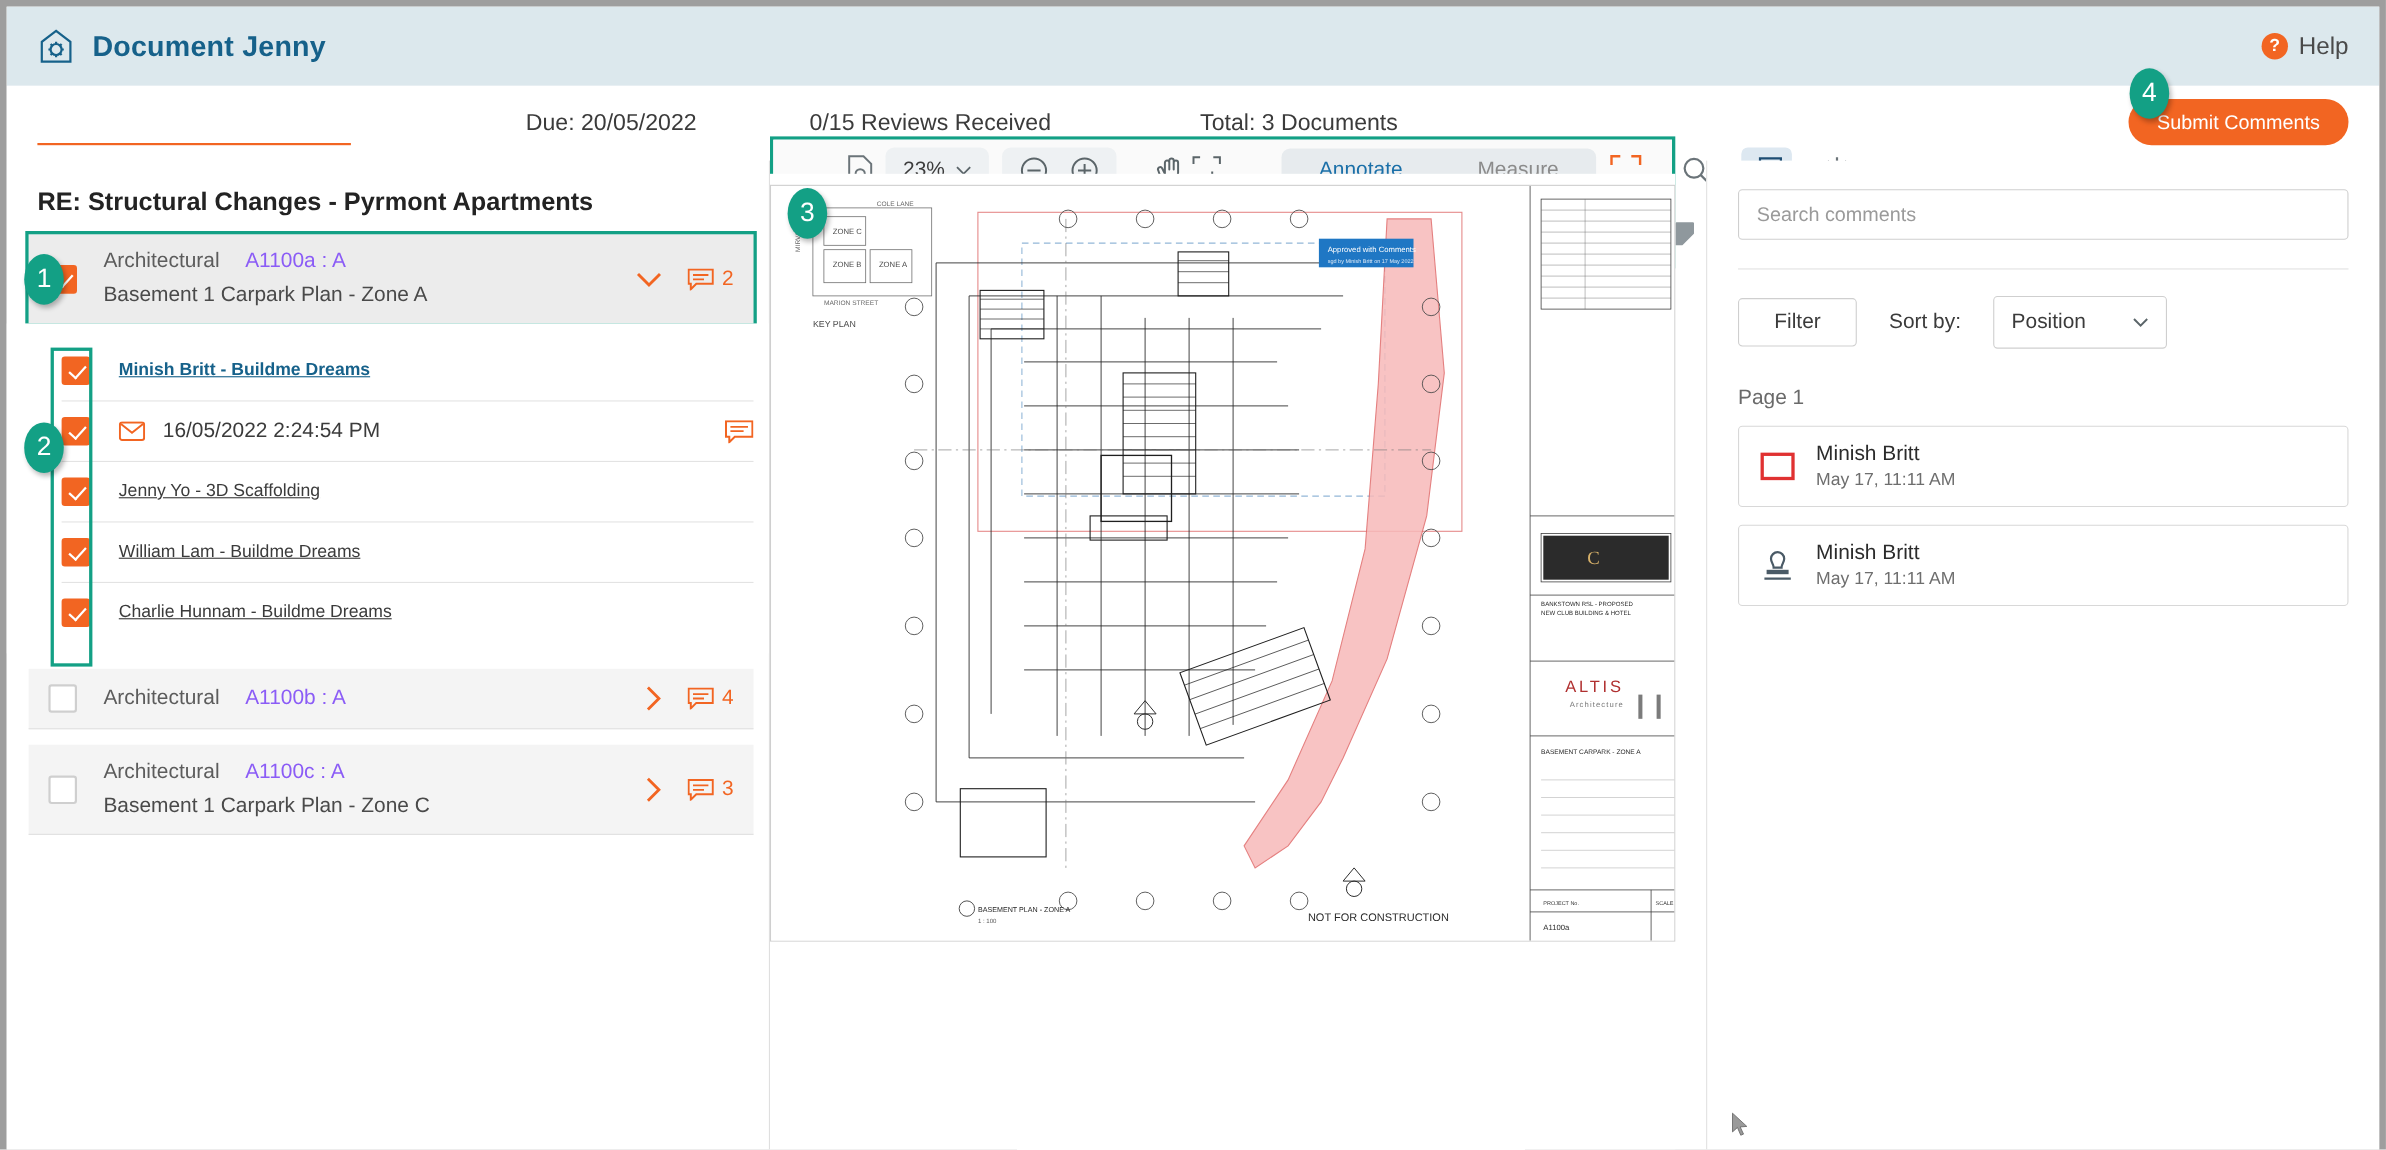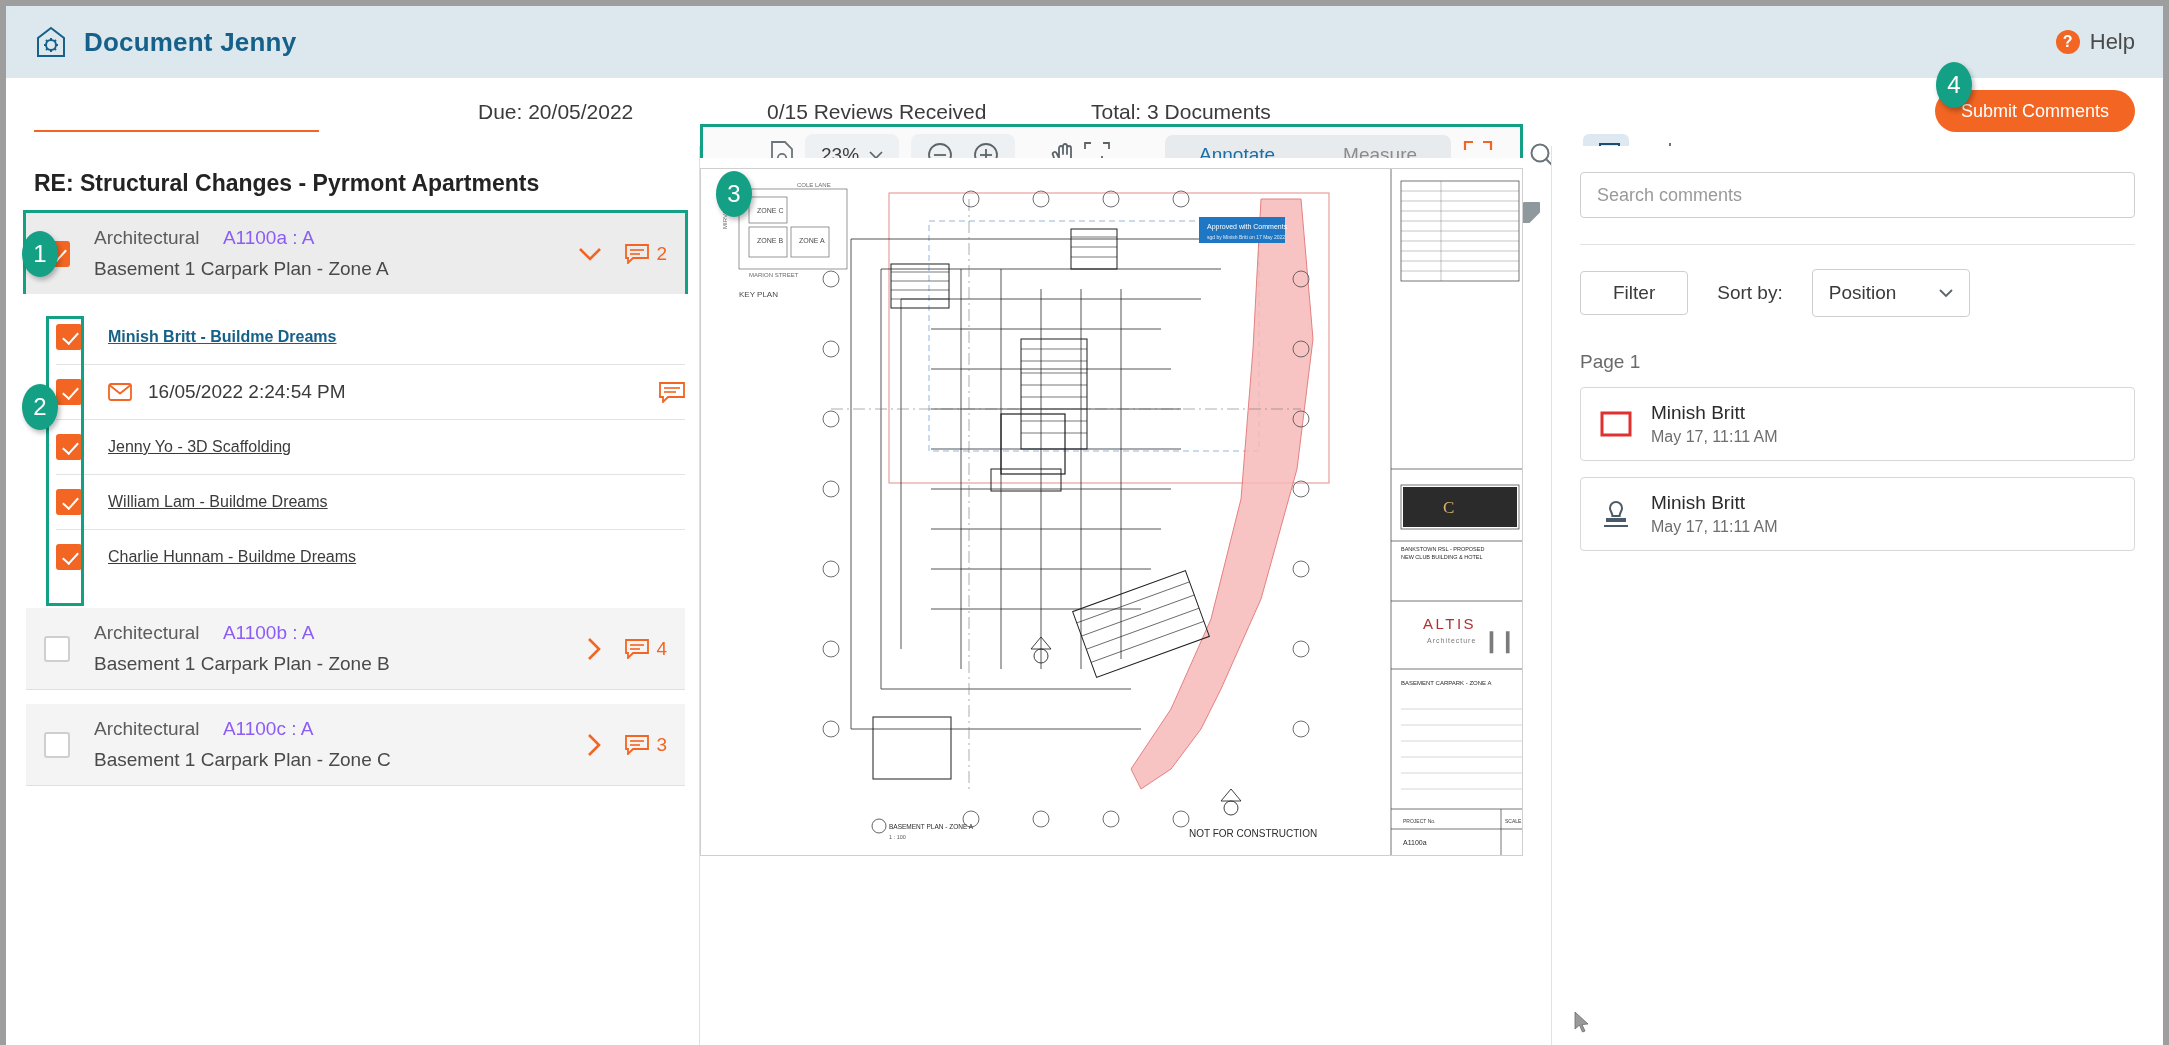--- a/index.html
+++ b/index.html
@@ -20,21 +20,21 @@
   .help { display:flex; align-items:center; gap:10px; color:#4a4a4a; font-size:22px; }
   .help-circle { width:24px;height:24px;border-radius:50%;background:#f26522;color:#fff;font-size:16px;font-weight:bold;display:flex;align-items:center;justify-content:center;line-height:1;}
 
   
   .inforow { height:68px; display:flex; align-items:center; padding:0 28px; position:relative; background:#fff;}
   .issue { display:flex; align-items:center; gap:14px; }
   .issue-title { font-size:24px; font-weight:bold; color:#232323; }
   .issue-underline { position:absolute; left:28px; top:52px; width:285px; height:2px; background:#f26522; }
   .meta { font-size:21px; color:#3b3b3b; white-space:nowrap;}
   .m1 { position:absolute; left:472px; }
-  .m2 { position:absolute; left:761px; }
+  .m2 { position:absolute; left:730px; }
   .m3 { position:absolute; left:1085px; }
   .submit-btn { position:absolute; right:28px; top:12px; background:#f26522; color:#fff; border:none; border-radius:22px;
     height:42px; padding:0 26px; font-size:18px; font-family:"Liberation Sans",sans-serif; cursor:pointer; }
 
   
   .badge { position:absolute; width:36px; height:46px; border-radius:50%; background:#13a085; color:#fff;
     display:flex; align-items:center; justify-content:center; font-size:24px; z-index:40;
     box-shadow:2px 3px 5px rgba(0,0,0,.28); }
   #badge1 { left:16px; top:225px; }
   #badge2 { left:16px; top:378px; }
@@ -232,21 +232,20 @@
         </div>
       </div>
 
       <div class="doc-card plain" style="margin-top:14px;">
         <div class="cb"></div>
         <div class="doc-text">
           <div class="doc-line1">
             <span>Architectural</span>
             <span class="code">A1100b : A</span>
           </div>
-          <div class="doc-line2">Basement 1 Carpark Plan - Zone B</div>
         </div>
         <div class="doc-right">
           <span class="chev">
             <svg width="18" height="26" viewBox="0 0 18 26">
                 <path d="M4 3 L14 13 L4 23" fill="none" stroke="#f26522" stroke-width="2.6"></path>
               </svg>
           </span>
           <span class="cmt-count">
             <span>
               <svg width="24" height="20" viewBox="0 0 24 20">

